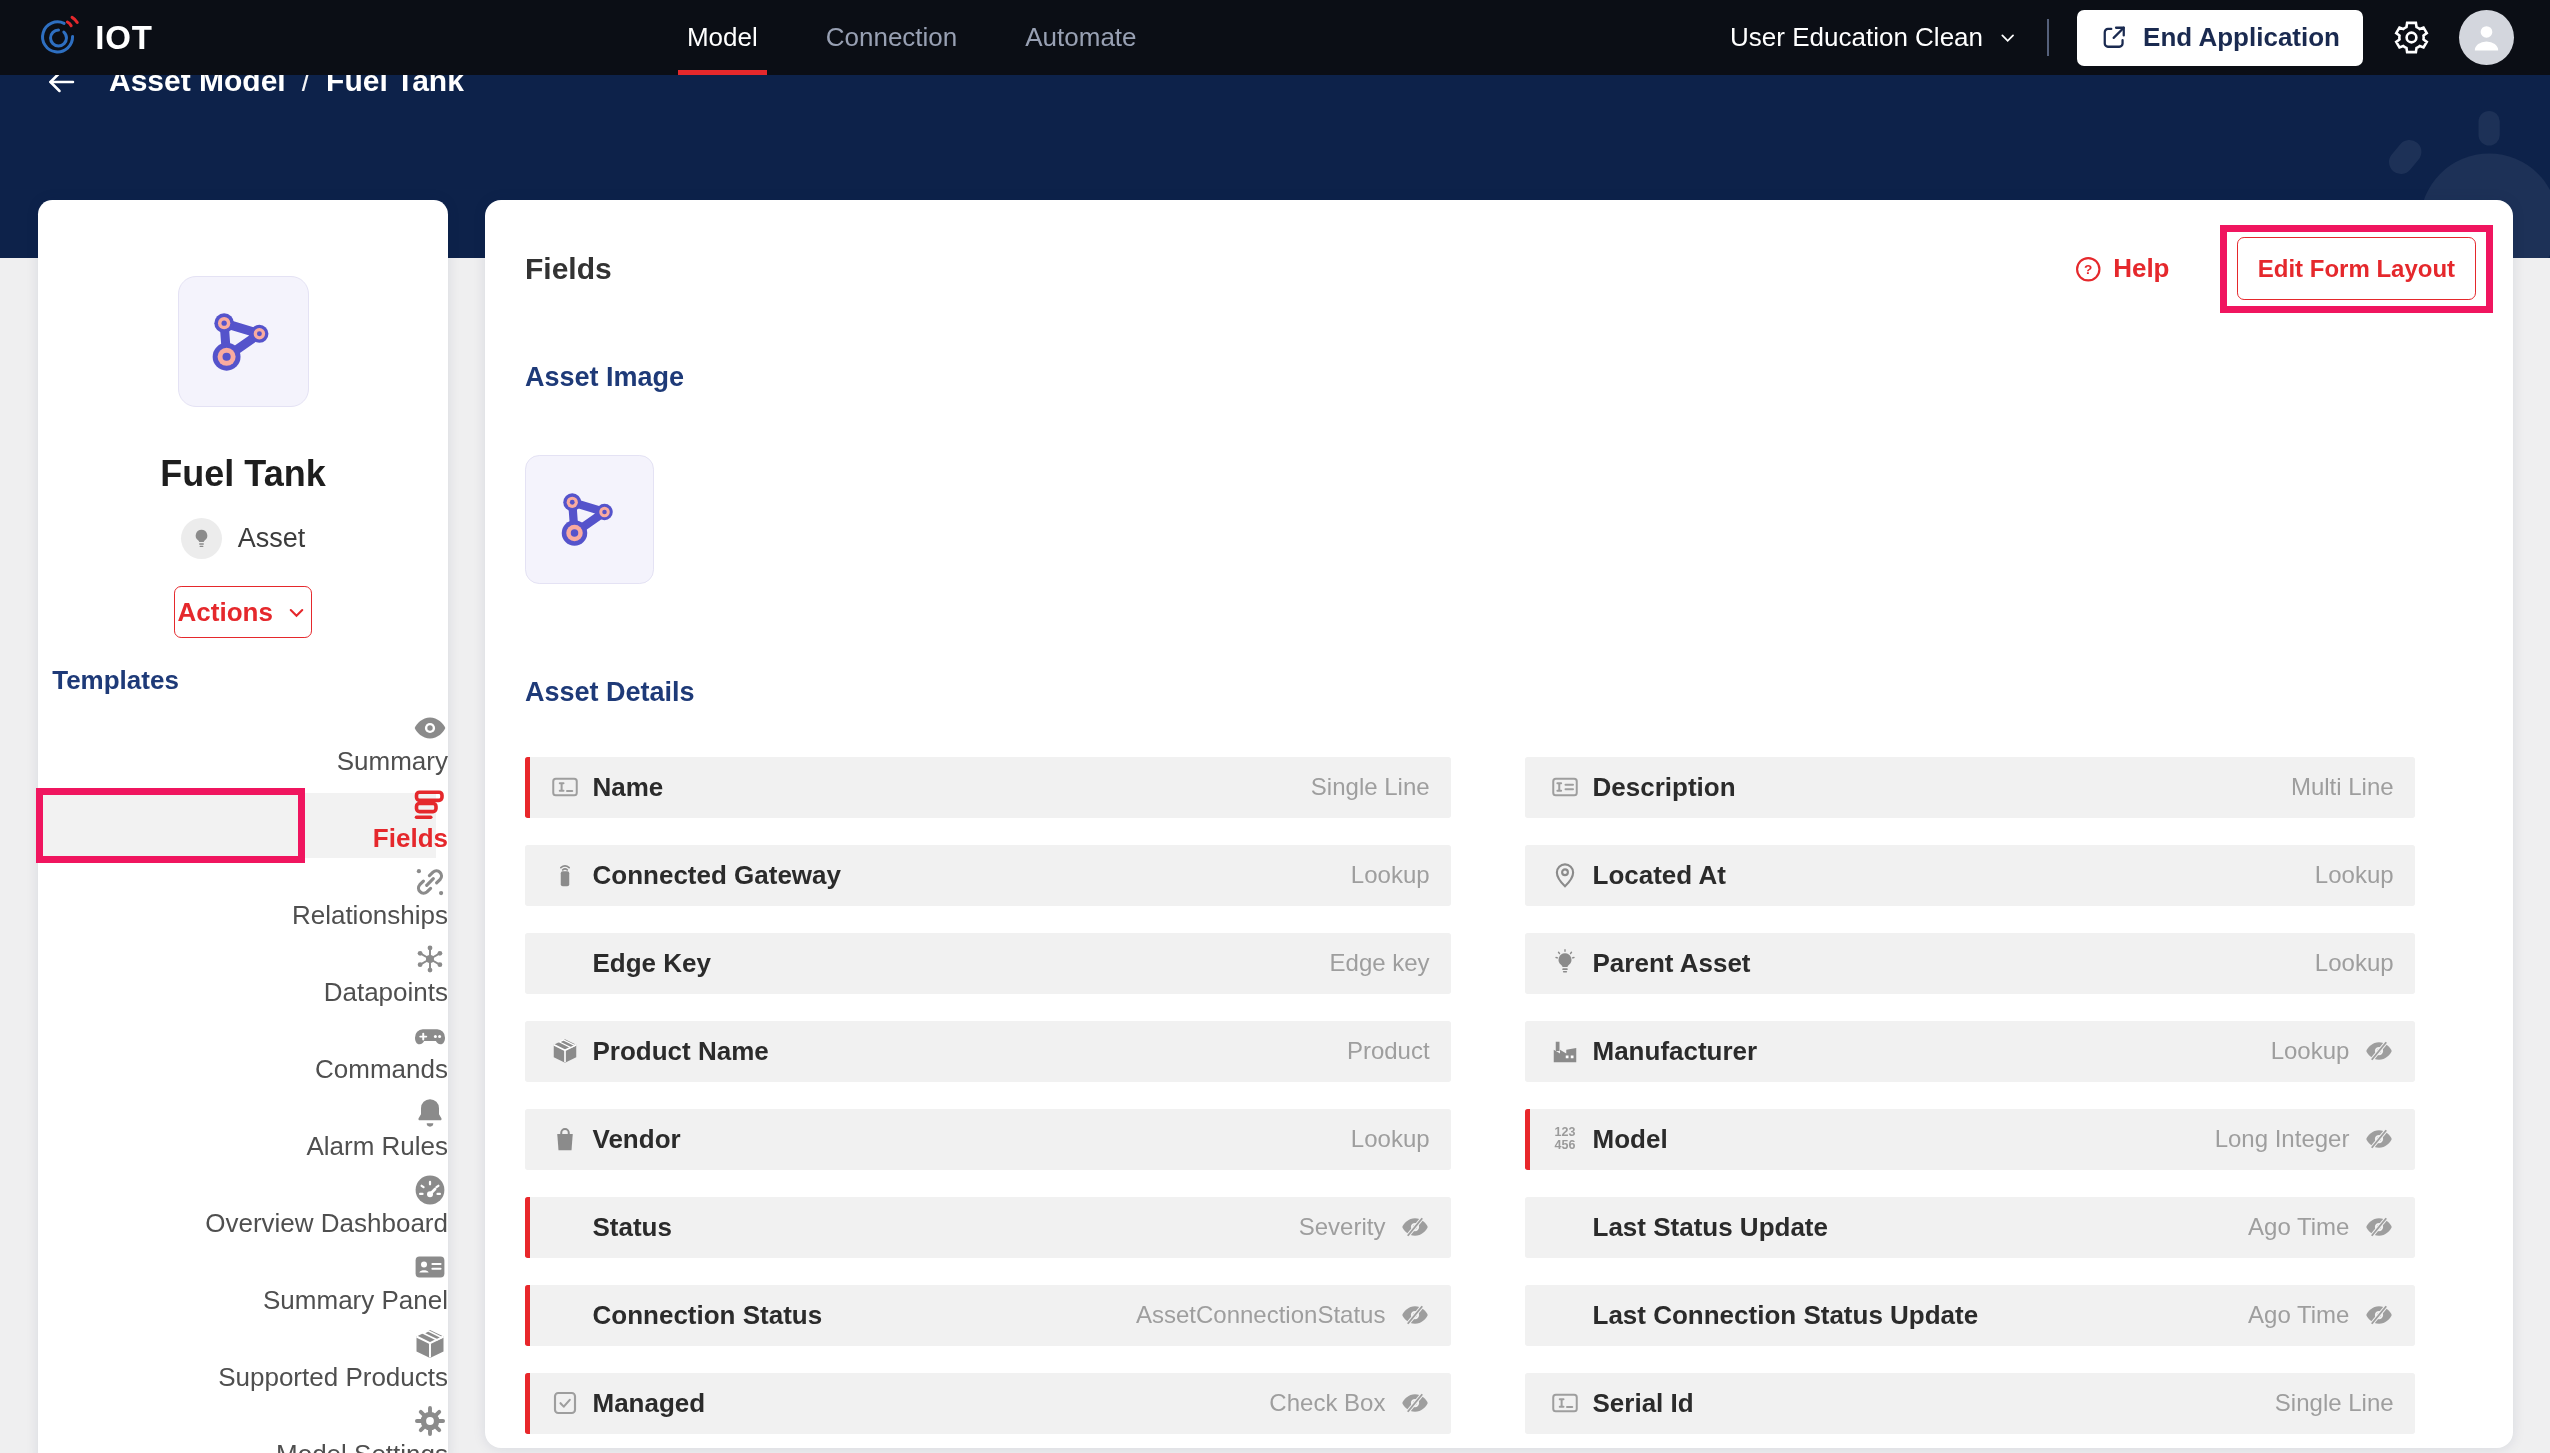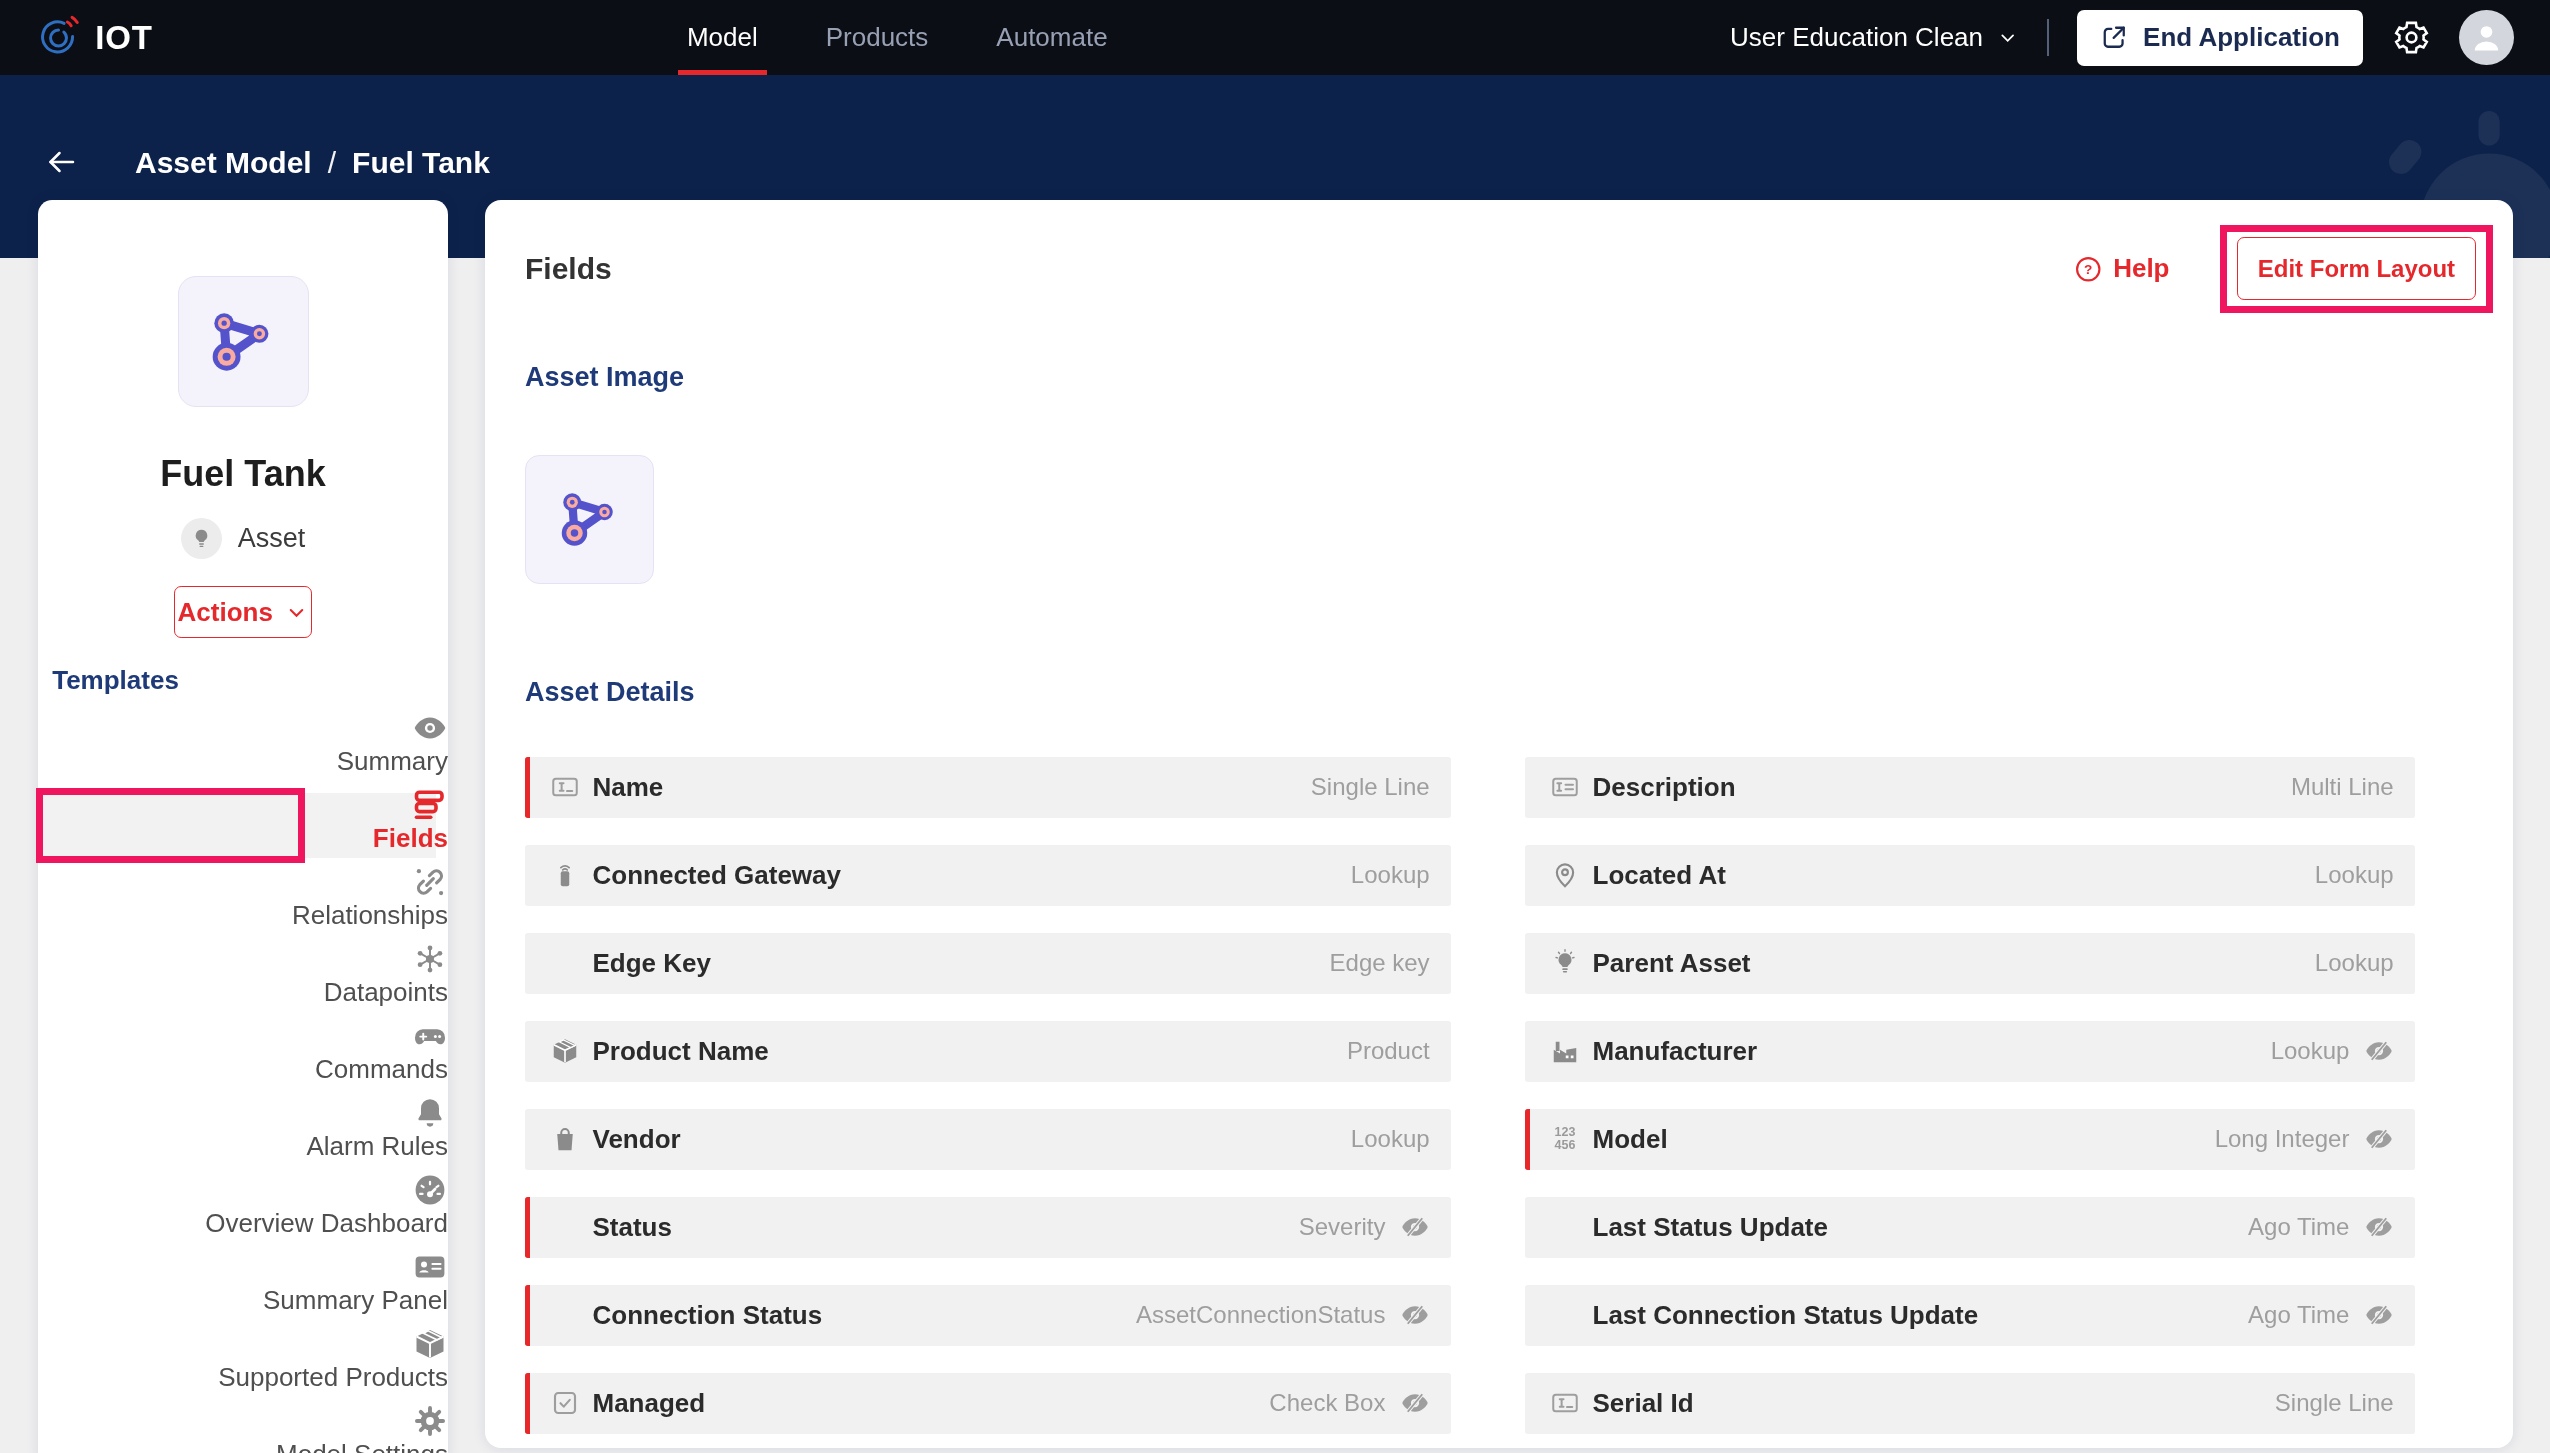--- a/index.html
+++ b/index.html
@@ -29,22 +29,22 @@
     padding:0 23px;border-radius:7.1px;display:flex;align-items:center;gap:14.2px;cursor:pointer;}
   .ext-icn{width:28.5px;height:28.5px;}
   .gear-btn{width:39px;height:39px;cursor:pointer;}
   .avatar{width:55px;height:55px;border-radius:50%;background:#d3d6dd;display:flex;
     align-items:center;justify-content:center;cursor:pointer;overflow:hidden;}
   .avatar svg{width:39px;height:39px;}
 
   
   .band{position:absolute;top:75px;left:0;right:0;height:183px;background:#0d224a;z-index:1;overflow:hidden;}
   .bulb-illu{position:absolute;right:-41px;top:36px;}
-  .breadcrumb-bar{position:absolute;top:75px;left:0;height:105px;display:flex;align-items:flex-end;
-    gap:56px;padding-left:43px;z-index:3;}
+  .breadcrumb-bar{position:absolute;top:64px;left:0;height:105px;display:flex;align-items:flex-start;
+    gap:30px;padding-left:43px;z-index:3;}
   .back-icn{width:36px;height:36px;cursor:pointer;}
   .crumb{color:#fff;font-size:30px;font-weight:600;display:flex;gap:16px;}
   .crumb .sep{font-weight:400;opacity:.95;}
 
   
   .card{background:#fff;border-radius:14.2px;box-shadow:0 0.9px 12.5px rgba(13,34,74,.10);position:absolute;z-index:4;}
   .side-card{left:38px;top:200px;width:410px;bottom:-16px;}
   .main-card{left:485px;top:200px;width:2028px;bottom:5.3px;border-radius:16px;overflow:hidden;}
 
   
@@ -110,21 +110,21 @@
         <g stroke="#e5282c" stroke-width="3.2">
           <path d="M33.5 7.5a9 9 0 0 1 4 4"></path>
           <path d="M38.5 2.5A15 15 0 0 1 44 8"></path>
         </g>
       </svg>
     </span>
     <span class="logo-text">IOT</span>
   </div>
   <nav class="tabs" id="nav-tabs">
       <div class="tab active">Model</div>
-      <div class="tab">Products</div>
+      <div class="tab">Connection</div>
       <div class="tab">Automate</div>
     </nav>
   <div class="nav-right">
     <div class="app-name">
       <span>User Education Clean</span>
       <span class="icn chev">
         <svg viewBox="0 0 24 24" fill="none" stroke="#fff" stroke-width="2" stroke-linecap="round">
             <path d="M6 9.5l6 6 6-6"></path>
           </svg>
       </span>

